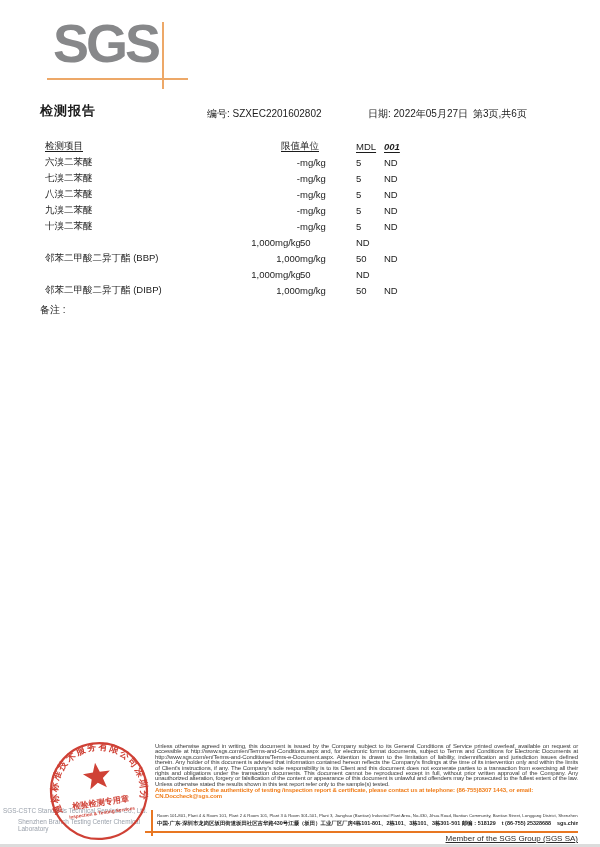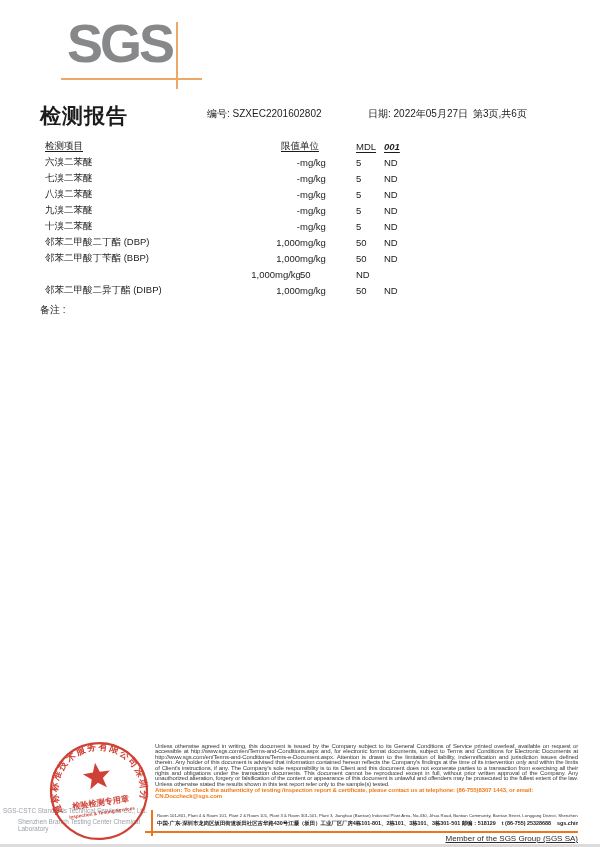--- a/index.html
+++ b/index.html
@@ -1,27 +1,27 @@
 <!DOCTYPE html>
 <html><head>
 <meta charset="utf-8">
 <style>
   * { margin:0; padding:0; box-sizing:border-box; }
   html,body { background:#fff; }
   body { font-family:"Liberation Sans","DejaVu Sans",sans-serif; color:#1c1c1c; }
   .page { position:relative; width:600px; height:847px; background:#ffffff; overflow:hidden; }
 
   
-  .logo-wrap { position:absolute; left:67px; top:12px; }
+  .logo-wrap { position:absolute; left:53px; top:12px; }
   .logo-text { font-size:54px; font-weight:800; color:#87888A; letter-spacing:-3px; line-height:1.15; }
   .logo-hline { position:absolute; left:-6px; top:66px; width:141px; height:2px; background:#EDA868; }
   .logo-vline { position:absolute; left:109px; top:10px; width:2px; height:67px; background:#EDA868; }
 
   
-  .report-title { position:absolute; left:40px; top:102px; font-size:21px; font-weight:bold; letter-spacing:1px; }
+  .report-title { position:absolute; left:40px; top:102px; font-size:13px; font-weight:bold; letter-spacing:1px; }
   .meta { position:absolute; top:107px; font-size:10px; }
   .meta b { font-weight:normal; }
   .m-no   { left:207px; }
   .m-date { left:368px; }
   .m-page { left:473px; }
 
   
   .rtable { position:absolute; left:45px; top:138px; width:423px; font-size:9.5px; }
   .t-row { display:grid; grid-template-columns:230px 25px 56px 28px 84px; height:16.1px; align-items:center; }
   .c-item { text-align:left; }
@@ -111,28 +111,27 @@
         <span class="c-result">ND</span>
       </div>
       <div class="t-row">
         <span class="c-item">十溴二苯醚</span>
         <span class="c-limit">-</span>
         <span class="c-unit">mg/kg</span>
         <span class="c-mdl">5</span>
         <span class="c-result">ND</span>
       </div>
       <div class="t-row">
-        <span class="c-item">邻苯二甲酸二丁酯 (DBP)</span>
         <span class="c-limit">1,000</span>
         <span class="c-unit">mg/kg</span>
         <span class="c-mdl">50</span>
         <span class="c-result">ND</span>
       </div>
       <div class="t-row">
-        <span class="c-item">邻苯二甲酸丁苄酯 (BBP)</span>
+        <span class="c-item">邻苯二甲酸二异丁酯 (BBP)</span>
         <span class="c-limit">1,000</span>
         <span class="c-unit">mg/kg</span>
         <span class="c-mdl">50</span>
         <span class="c-result">ND</span>
       </div>
       <div class="t-row">
         <span class="c-limit">1,000</span>
         <span class="c-unit">mg/kg</span>
         <span class="c-mdl">50</span>
         <span class="c-result">ND</span>

